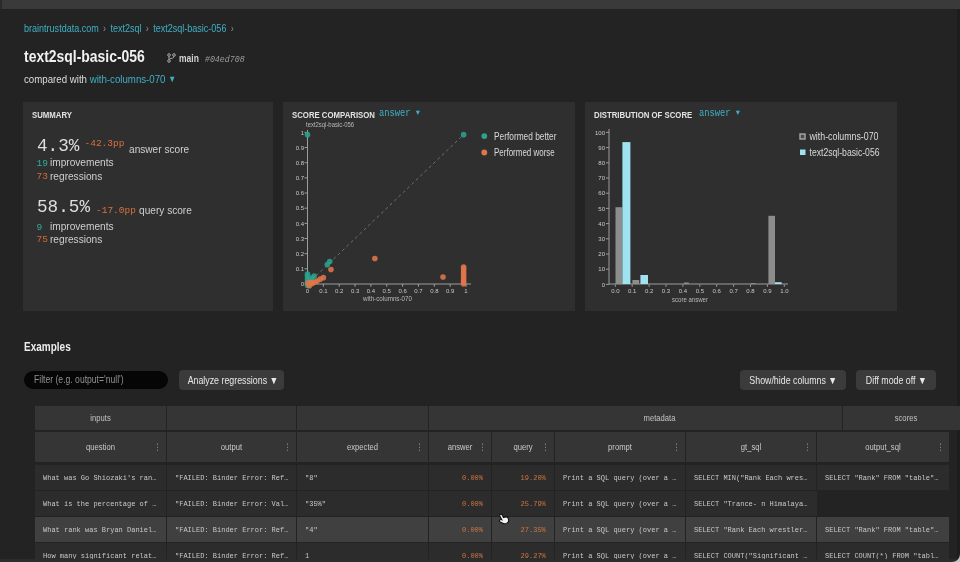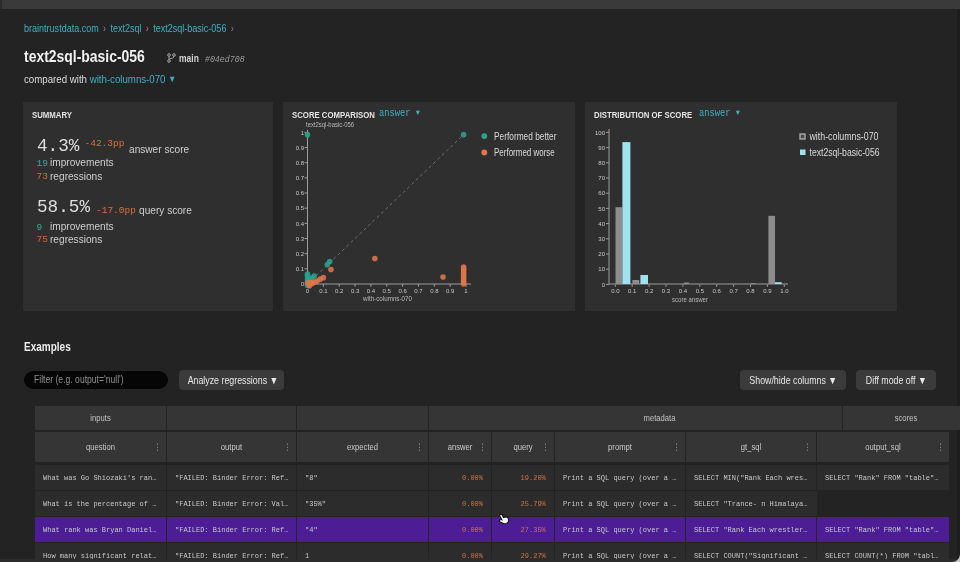--- a/index.html
+++ b/index.html
@@ -38,21 +38,21 @@
 .trow { position:absolute; left:35px; display:flex; }
 .trow > div { height:100%; border-right:1px solid #232323; position:relative; }
 .trow > div:last-child { border-right:none; }
 .ghead > div, .chead > div { background:#353535; }
 .glabel { position:absolute; width:100%; text-align:center; font-size:9px; color:#c3c3c3; top:50%; transform:translateY(-50%) scaleX(0.85); }
 .chead .glabel { color:#c9c9c9; }
 .dots { position:absolute; right:5px; top:50%; transform:translateY(-50%); font-size:9px; color:#969696; letter-spacing:-1px; }
 .drow > div { background:#2c2c2c; color:#c9c9c9; line-height:25px; font-size:8px; white-space:nowrap; overflow:hidden; }
 .drow > div > span { display:inline-block; font-family:"Liberation Mono", monospace; font-size:8px; transform:scaleX(0.875); transform-origin:0 50%; margin-left:8px; }
 .drow > div.score > span { transform-origin:100% 50%; margin:0 8px 0 0; }
-.drow.hov > div { background:#4c1d95; }
+.drow.hov > div { background:#404040; }
 .drow > div.score { text-align:right; color:#cd7440; }
 </style>
 </head>
 <body>
 <div class="abs topbar"></div>
 <div class="abs" style="left:0;top:0;width:2px;height:9px;background:#2a2a2a"></div>
 <div class="abs rightstrip"></div>
 <div class="abs crumbs">braintrustdata.com<span class="sep">›</span>text2sql<span class="sep">›</span>text2sql-basic-056<span class="sep">›</span></div>
 <div class="abs title">text2sql-basic-056</div>
 <div class="abs branch"><svg width="9" height="10" viewBox="0 0 9 10" style="vertical-align:-1px">

